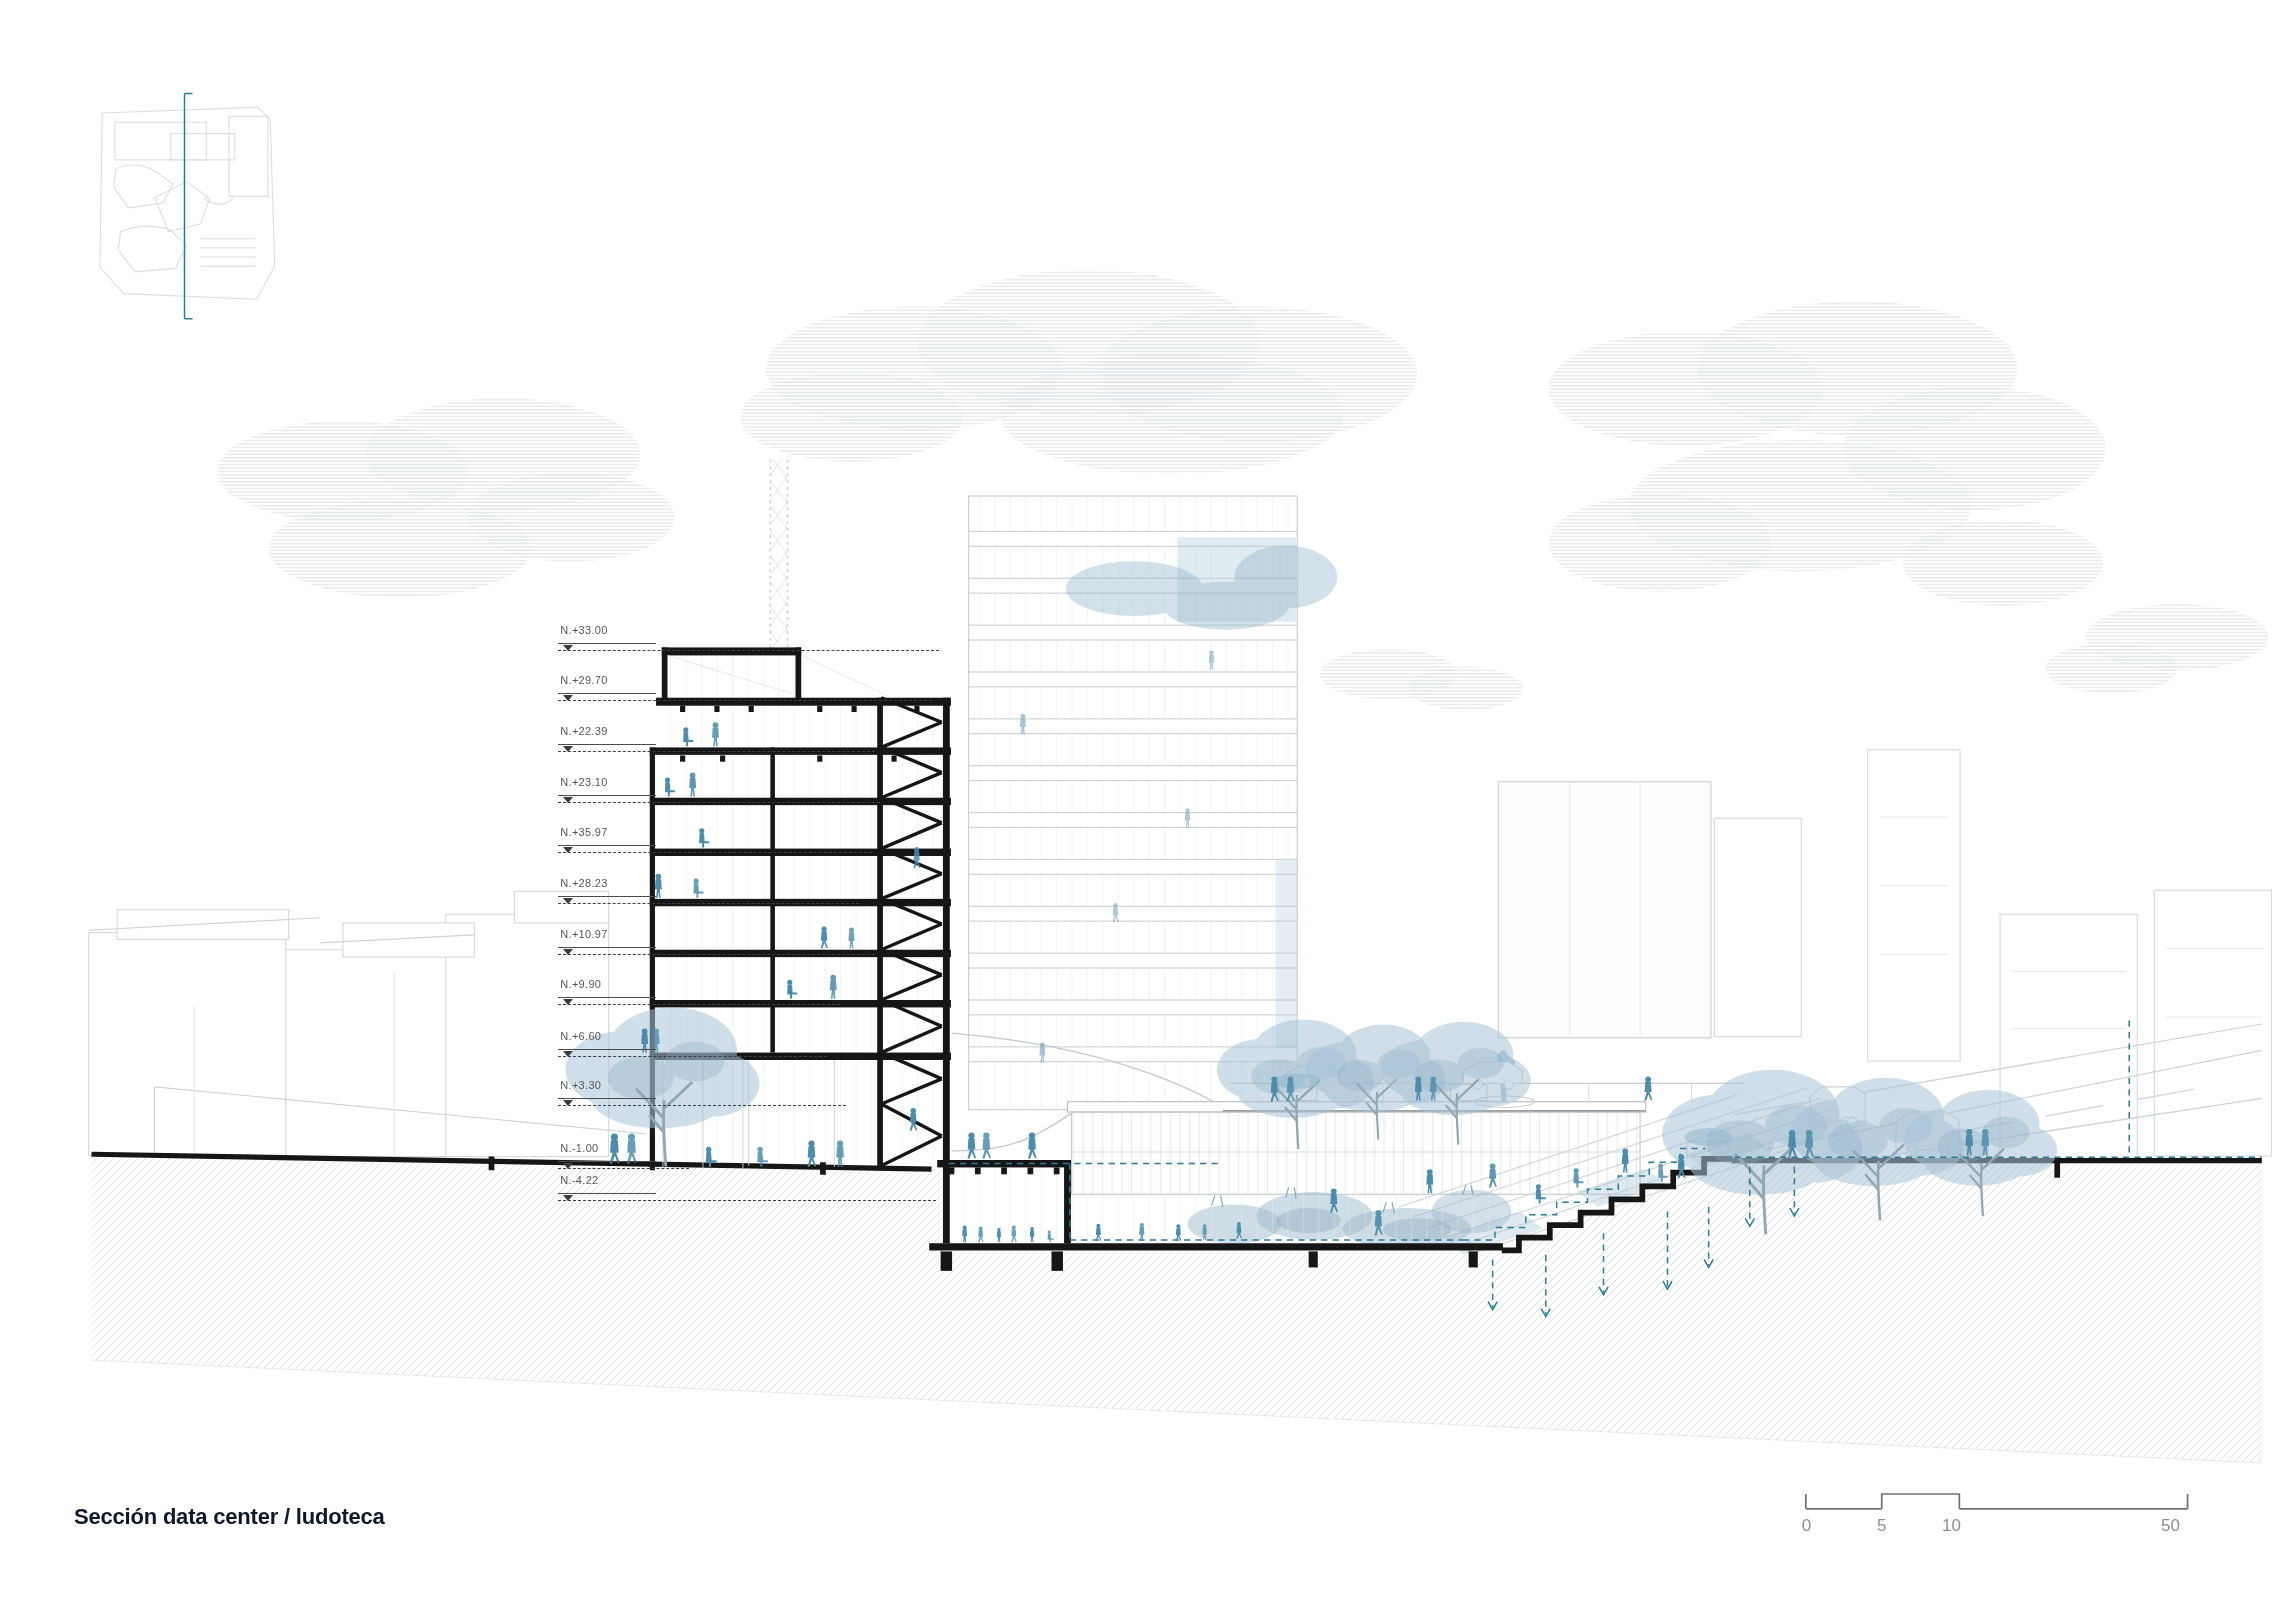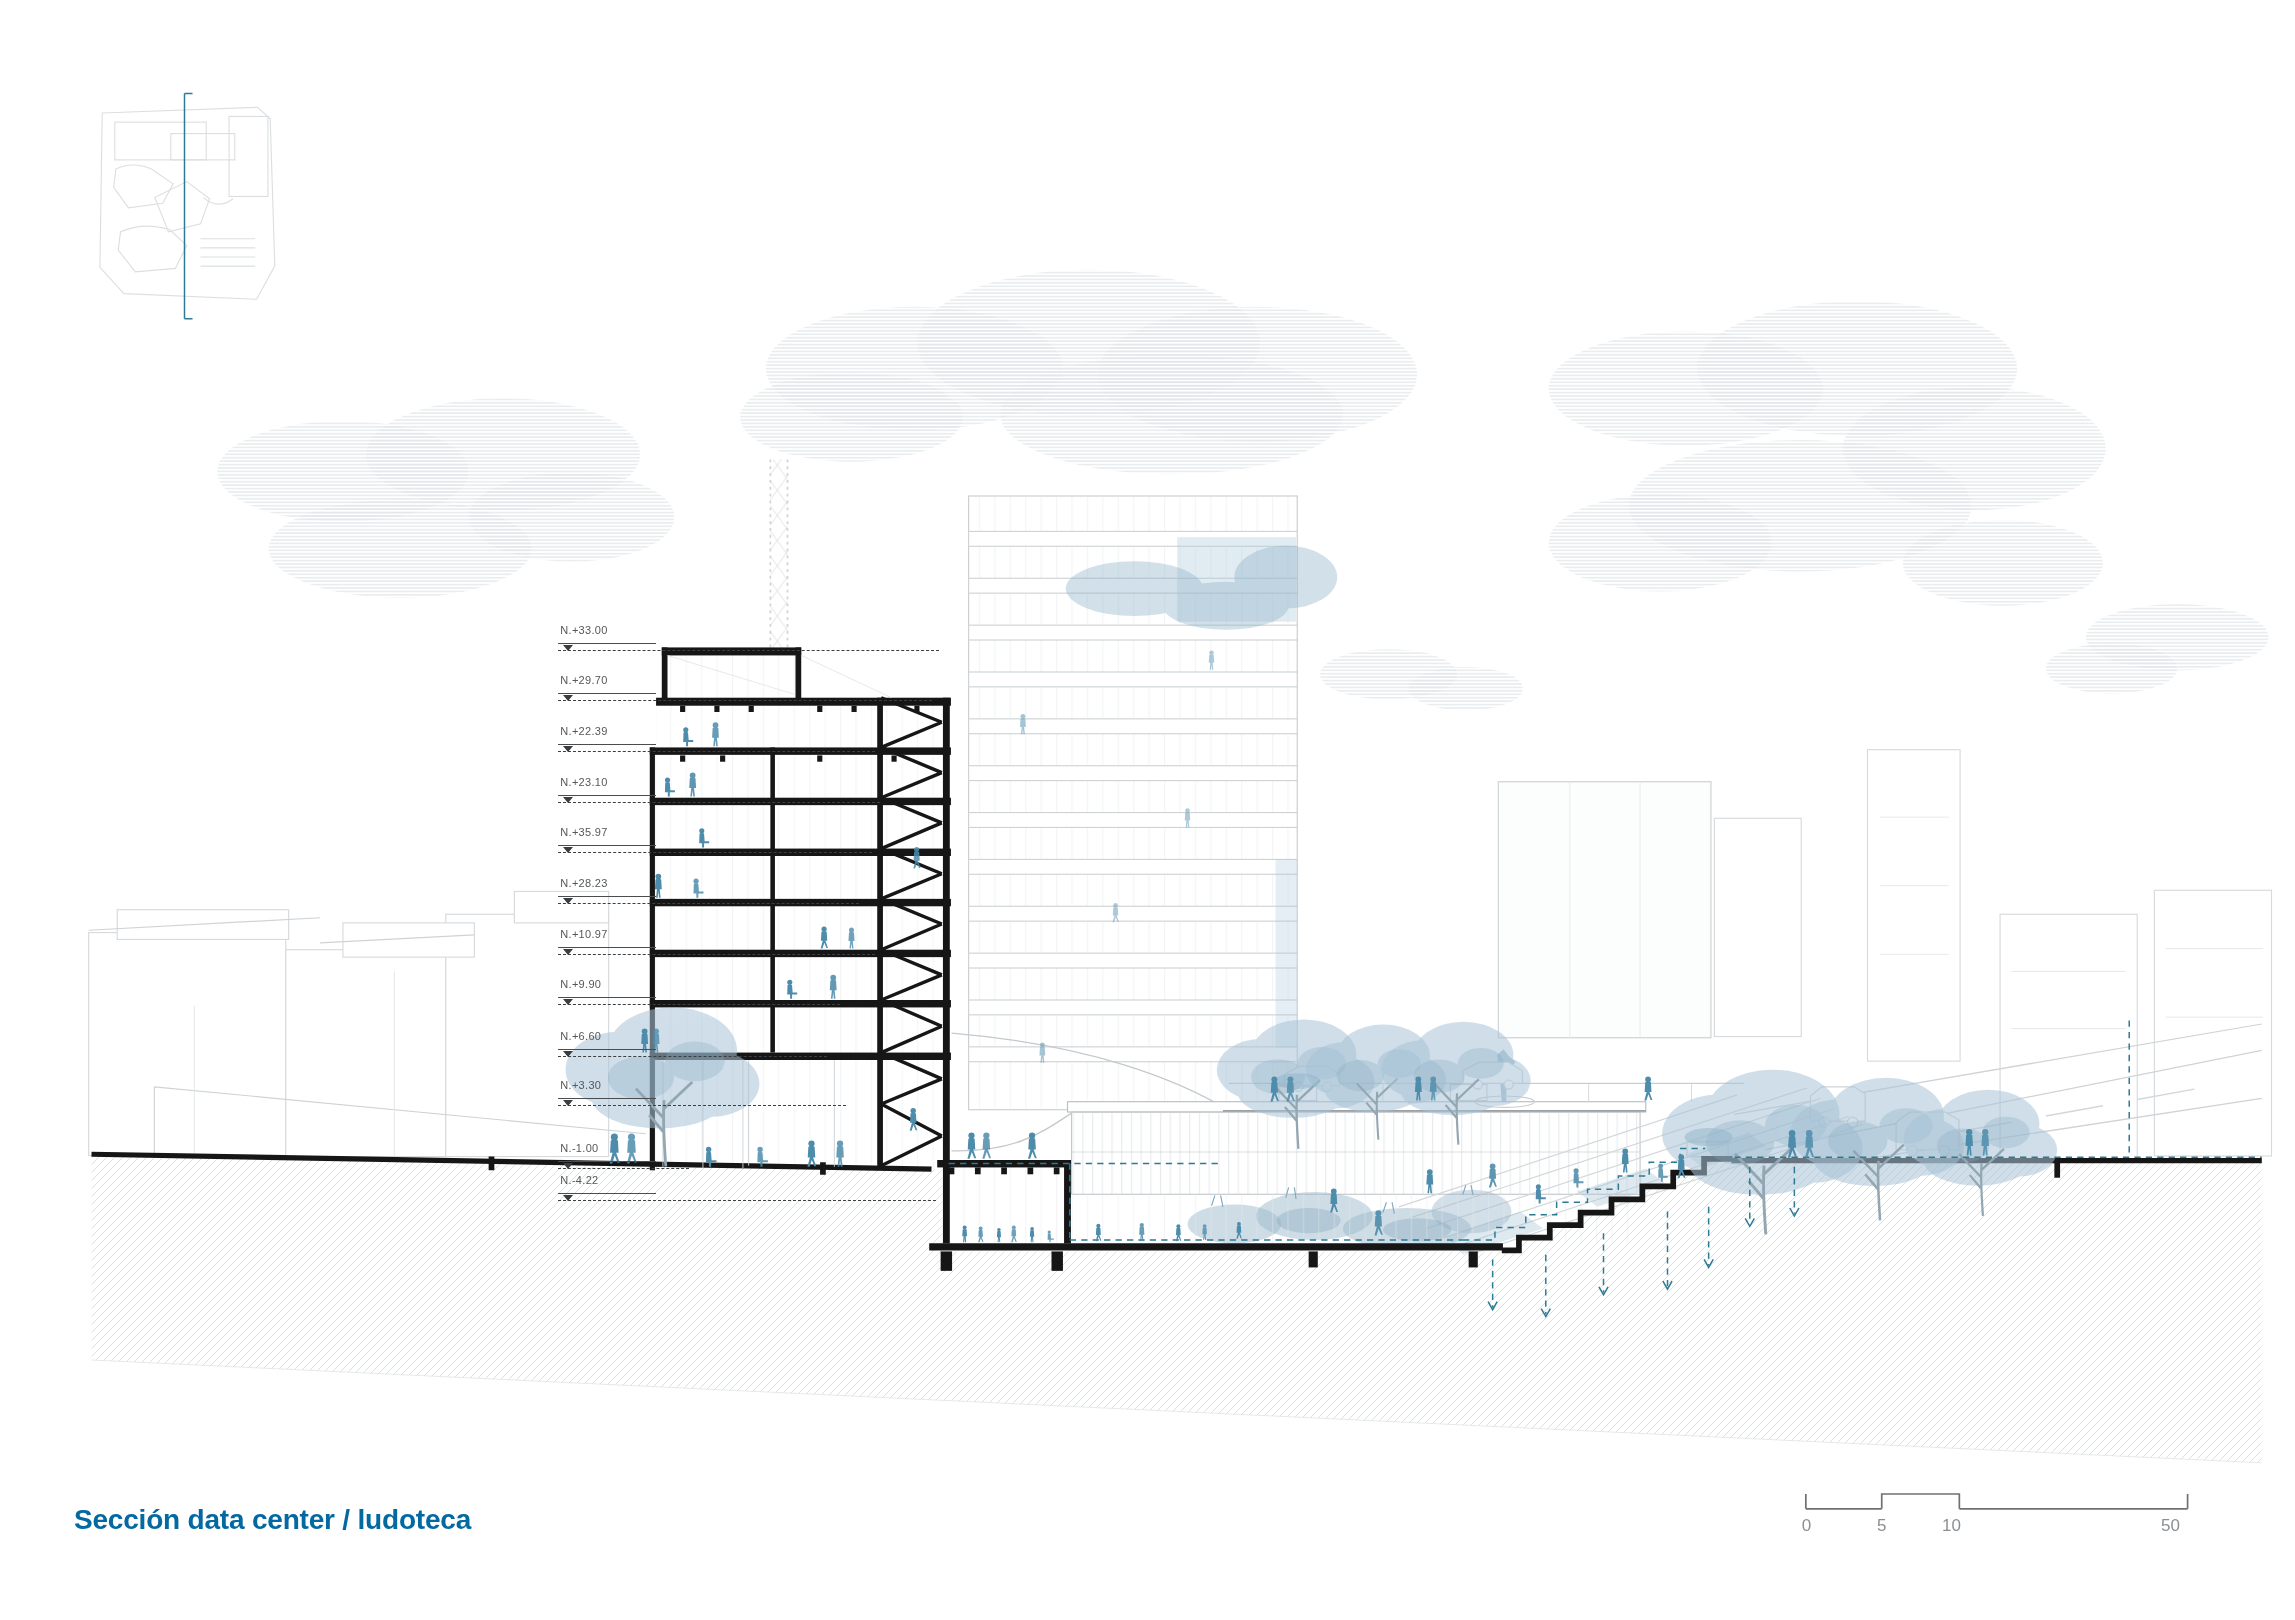--- a/index.html
+++ b/index.html
@@ -10,22 +10,22 @@
   
   .lvl{position:absolute;left:558px;height:0;}
   .lvl-label{position:absolute;left:2.3px;top:-26px;font-size:11px;line-height:1;
              color:#54575a;letter-spacing:0.3px;white-space:nowrap;}
   .lvl-rule{position:absolute;left:0;top:-8px;width:98px;height:1.4px;background:#4a4d50;}
   .lvl-tri{position:absolute;left:4.6px;top:-6.3px;width:0;height:0;
            border-left:5.7px solid transparent;border-right:5.7px solid transparent;
            border-top:6.9px solid #3a3d40;}
   .lvl-dash{position:absolute;left:0;top:-1.1px;height:0;border-top:1.5px dashed #3c3f42;}
   
-  .title{position:absolute;left:74px;top:1504px;font-size:28px;font-weight:bold;
-         color:#0369a1;letter-spacing:-0.2px;}
+  .title{position:absolute;left:74px;top:1504px;font-size:22px;font-weight:bold;
+         color:#0f172a;letter-spacing:-0.2px;}
   
   .scalebar{position:absolute;left:1804px;top:1486px;width:394px;height:63px;}
   .sb-num{position:absolute;top:30px;font-size:17px;color:#8b8f92;letter-spacing:0;}
 </style>
 </head>
 <body>
 
 <div id="sheet">
 
   <svg class="abs" style="left:0;top:0" width="2295" height="1620" viewBox="0 0 4016 2835">

